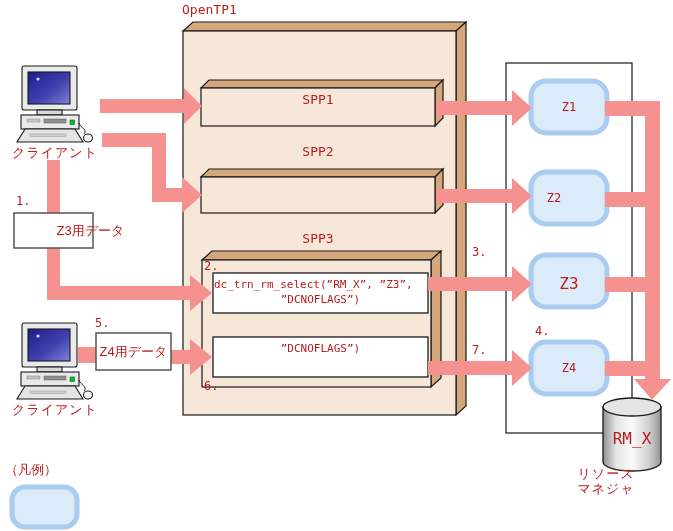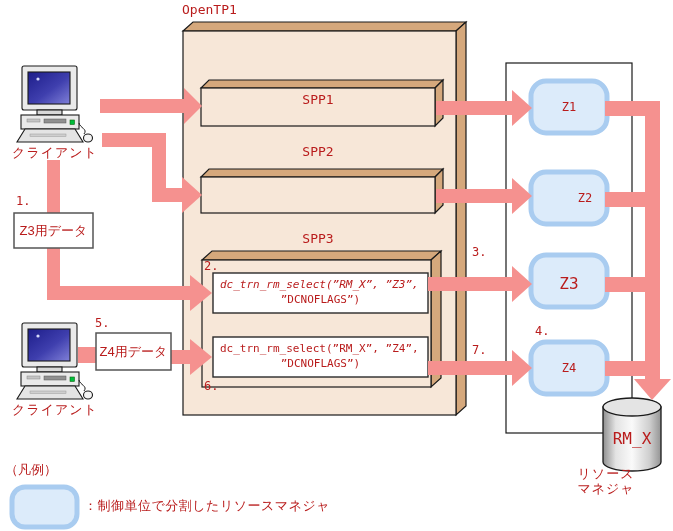--- a/index.html
+++ b/index.html
@@ -174,39 +174,37 @@
   <div class="t jp ctr" style="left:8px;top:401px;width:94px;">クライアント</div>
 
   <div class="t num" style="left:16px;top:194px;">1.</div>
   <div class="t num" style="left:204px;top:259px;">2.</div>
   <div class="t num" style="left:472px;top:245px;">3.</div>
   <div class="t num" style="left:535px;top:324px;">4.</div>
   <div class="t num" style="left:95px;top:316px;">5.</div>
   <div class="t num" style="left:204px;top:379px;">6.</div>
   <div class="t num" style="left:472px;top:343px;">7.</div>
 
-  <div class="t jp ctr" style="left:14px;top:222px;width:79px;letter-spacing:0;">Z3用データ</div>
+  <div class="t jp ctr" style="left:14px;top:222px;width:79px;letter-spacing:0;padding-left:37px;">Z3用データ</div>
   <div class="t jp ctr" style="left:96px;top:343px;width:75px;letter-spacing:0;">Z4用データ</div>
 
   <div class="t code" style="left:214px;top:277px;width:213px;">
-    <div style="padding-left:6px;font-style:italic;">dc_trn_rm_select(”RM_X”, ”Z3”,</div>
+    <div style="">dc_trn_rm_select(”RM_X”, ”Z3”,</div>
     <div class="ctr">”DCNOFLAGS”)</div>
   </div>
   <div class="t code" style="left:214px;top:341px;width:213px;">
-    <div style="padding-left:6px;">dc_trn_rm_select(”RM_X”, ”Z4”,</div>
     <div class="ctr">”DCNOFLAGS”)</div>
   </div>
 
   <div class="t mono ctr" style="left:531px;top:100px;width:76px;font-size:12px;">Z1</div>
-  <div class="t mono ctr" style="left:547px;top:191px;width:76px;font-size:12px;">Z2</div>
+  <div class="t mono ctr" style="left:516px;top:191px;width:76px;font-size:12px;">Z2</div>
   <div class="t mono ctr" style="left:531px;top:274px;width:76px;font-size:16px;">Z3</div>
   <div class="t mono ctr" style="left:531px;top:361px;width:76px;font-size:12px;">Z4</div>
 
   <div class="t mono ctr" style="left:603px;top:429px;width:58px;font-size:16px;">RM_X</div>
   <div class="t jp ctr" style="left:569px;top:466px;width:74px;line-height:15px;">
     <div>リソース</div>
     <div>マネジャ</div>
   </div>
 
   <div class="t jp" style="left:5px;top:461px;letter-spacing:0;">（凡例）</div>
-  <div class="t jp" style="left:84px;top:497px;letter-spacing:0.5px;">：制御単位で分割したリソースマネジャ</div>
 
 </div>
 
 </body></html>

